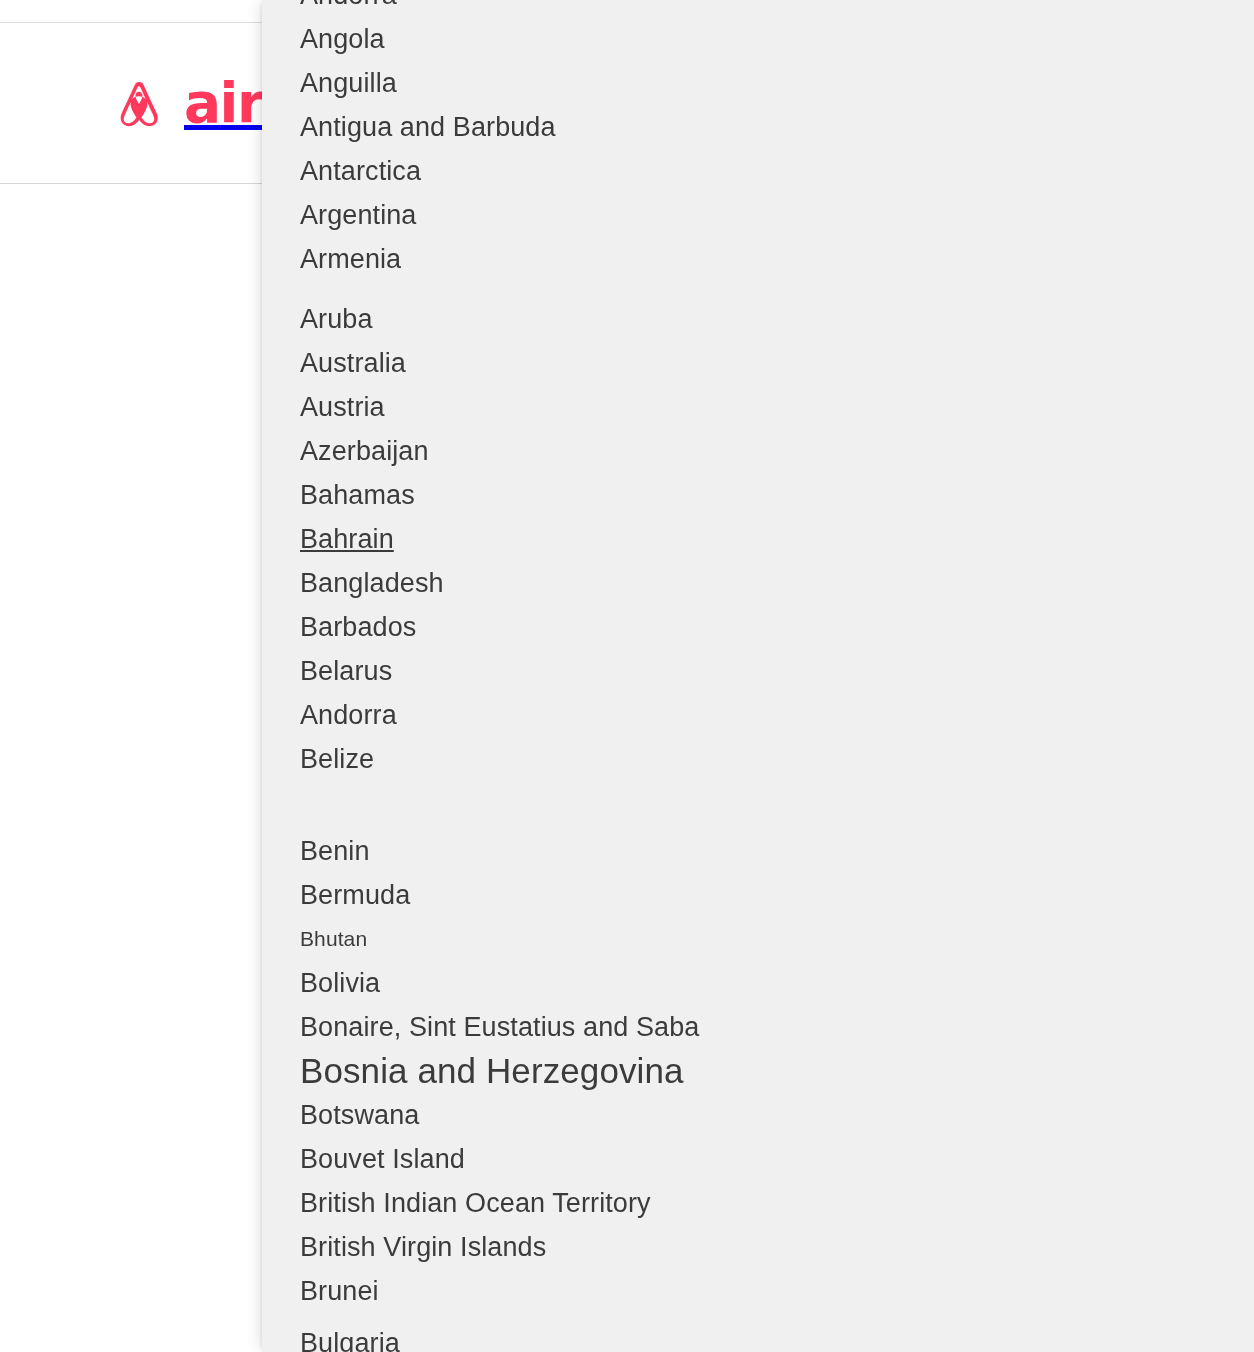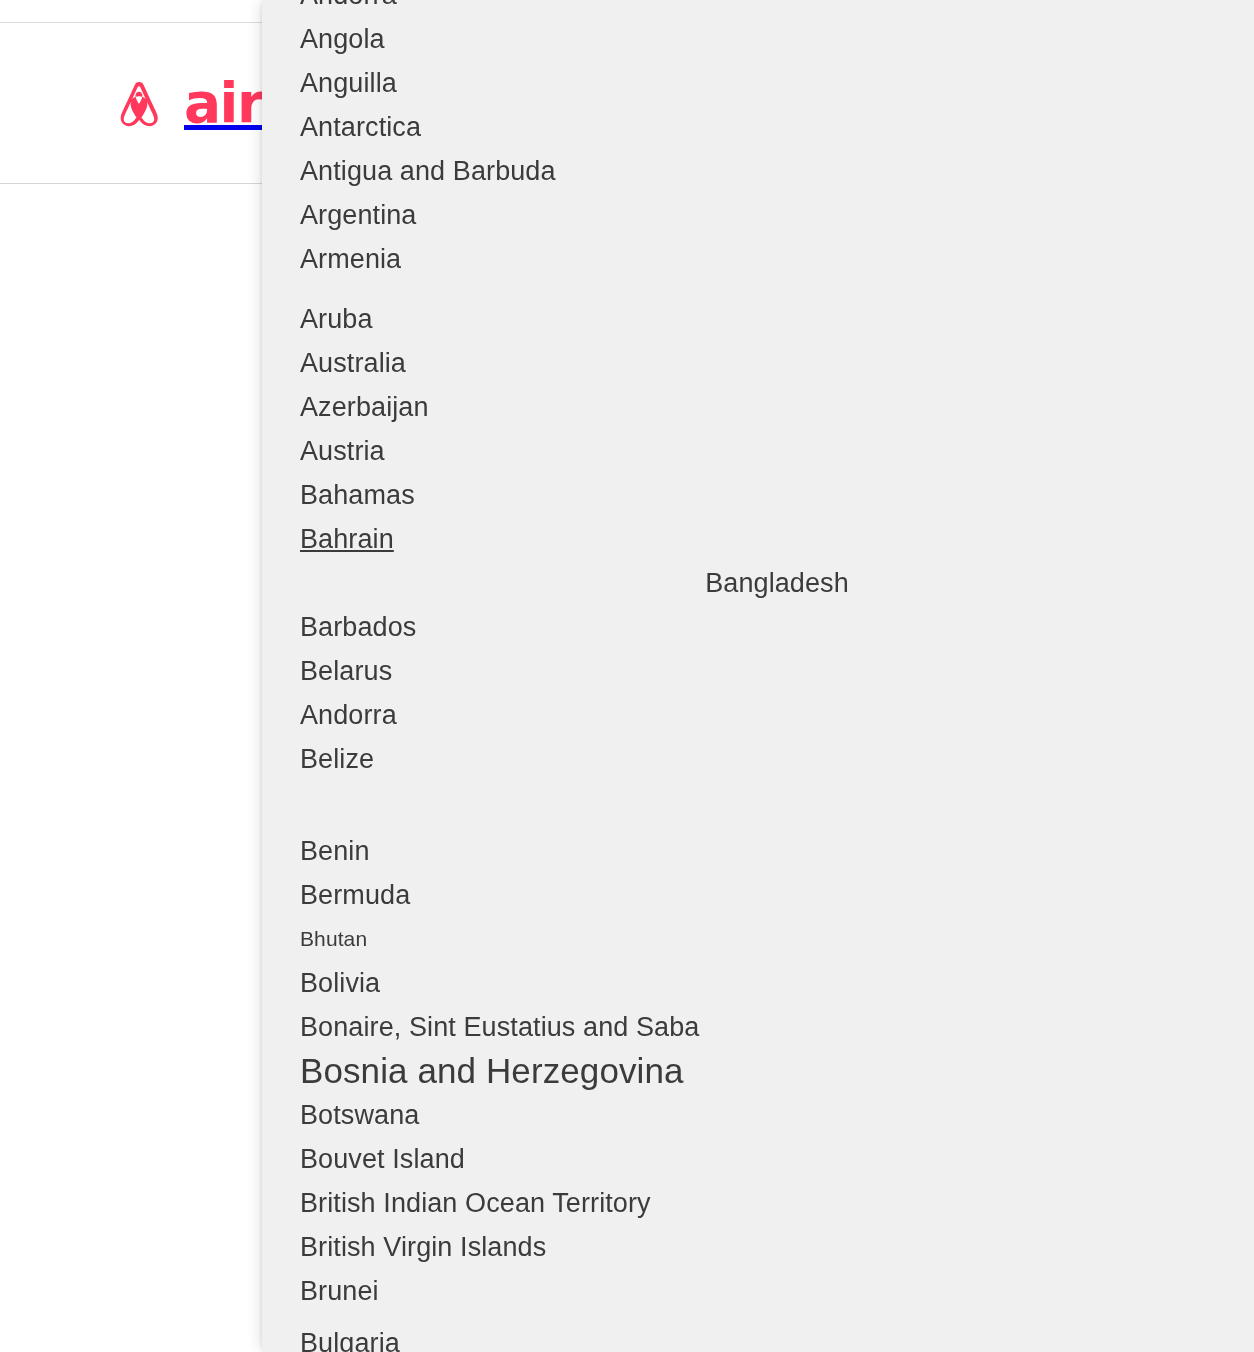--- a/index.html
+++ b/index.html
@@ -129,31 +129,31 @@
     </a>
   </div>
 
 </div>
 
 <div id="country-dropdown" style="background: #6d28d9;">
   <ul id="country-list" style="background: rgb(240, 240, 240);">
       <li class="country-option" style="color: rgb(59, 59, 59); height: 44px; line-height: 44px; font-size: 27px;">Andorra</li>
       <li class="country-option" style="color: rgb(59, 59, 59); height: 44px; line-height: 44px; font-size: 27px;">Angola</li>
       <li class="country-option" style="color: rgb(59, 59, 59); height: 44px; line-height: 44px; font-size: 27px;">Anguilla</li>
+      <li class="country-option" style="color: rgb(59, 59, 59); height: 44px; line-height: 44px; font-size: 27px;">Antigua and Barbuda</li>
       <li class="country-option" style="color: rgb(59, 59, 59); height: 44px; line-height: 44px; font-size: 27px;">Antarctica</li>
-      <li class="country-option" style="color: rgb(59, 59, 59); height: 44px; line-height: 44px; font-size: 27px;">Antigua and Barbuda</li>
       <li class="country-option" style="color: rgb(59, 59, 59); height: 44px; line-height: 44px; font-size: 27px;">Argentina</li>
       <li class="country-option" style="color: rgb(59, 59, 59); height: 44px; line-height: 44px; font-size: 27px;">Armenia</li>
       <li class="country-option" style="color: rgb(59, 59, 59); height: 44px; line-height: 44px; font-size: 27px; margin-top: 16px;">Aruba</li>
       <li class="country-option" style="color: rgb(59, 59, 59); height: 44px; line-height: 44px; font-size: 27px;">Australia</li>
+      <li class="country-option" style="color: rgb(59, 59, 59); height: 44px; line-height: 44px; font-size: 27px;">Austria</li>
       <li class="country-option" style="color: rgb(59, 59, 59); height: 44px; line-height: 44px; font-size: 27px;">Azerbaijan</li>
-      <li class="country-option" style="color: rgb(59, 59, 59); height: 44px; line-height: 44px; font-size: 27px;">Austria</li>
       <li class="country-option" style="color: rgb(59, 59, 59); height: 44px; line-height: 44px; font-size: 27px;">Bahamas</li>
       <li class="country-option" style="color: rgb(59, 59, 59); height: 44px; line-height: 44px; font-size: 27px; text-decoration: underline;">Bahrain</li>
-      <li class="country-option" style="color: rgb(59, 59, 59); height: 44px; line-height: 44px; font-size: 27px; text-align: center;">Bangladesh</li>
+      <li class="country-option" style="color: rgb(59, 59, 59); height: 44px; line-height: 44px; font-size: 27px;">Bangladesh</li>
       <li class="country-option" style="color: rgb(59, 59, 59); height: 44px; line-height: 44px; font-size: 27px;">Barbados</li>
       <li class="country-option" style="color: rgb(59, 59, 59); height: 44px; line-height: 44px; font-size: 27px;">Belarus</li>
       <li class="country-option" style="color: rgb(59, 59, 59); height: 44px; line-height: 44px; font-size: 27px;">Andorra</li>
       <li class="country-option" style="color: rgb(59, 59, 59); height: 44px; line-height: 44px; font-size: 27px;">Belize</li>
       <li class="country-option" style="color: rgb(59, 59, 59); height: 44px; line-height: 44px; font-size: 27px; margin-top: 48px;">Benin</li>
       <li class="country-option" style="color: rgb(59, 59, 59); height: 44px; line-height: 44px; font-size: 27px;">Bermuda</li>
       <li class="country-option" style="color: rgb(59, 59, 59); height: 44px; line-height: 44px; font-size: 21px;">Bhutan</li>
       <li class="country-option" style="color: rgb(59, 59, 59); height: 44px; line-height: 44px; font-size: 27px;">Bolivia</li>
       <li class="country-option" style="color: rgb(59, 59, 59); height: 44px; line-height: 44px; font-size: 27px;">Bonaire, Sint Eustatius and Saba</li>
       <li class="country-option" style="color: rgb(59, 59, 59); height: 44px; line-height: 44px; font-size: 35px;">Bosnia and Herzegovina</li>

